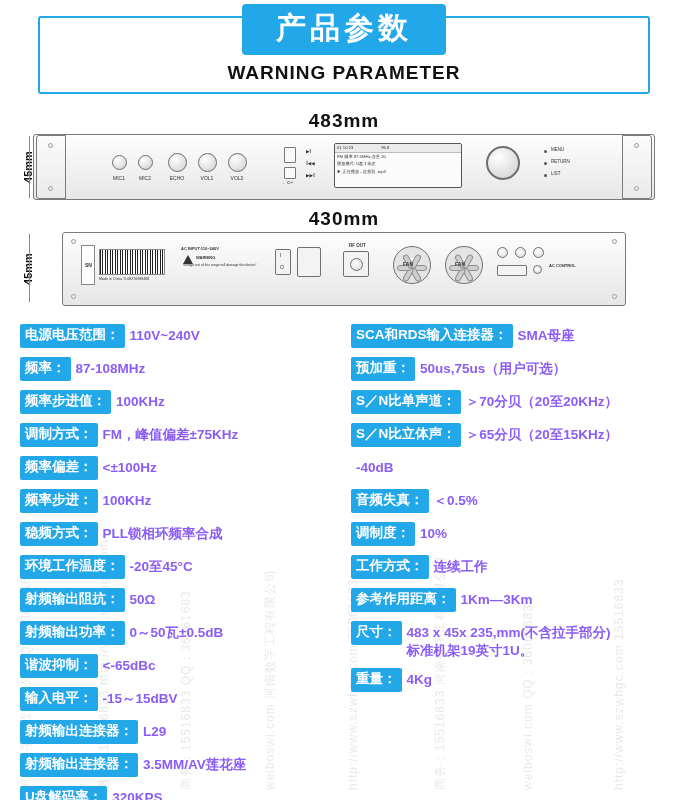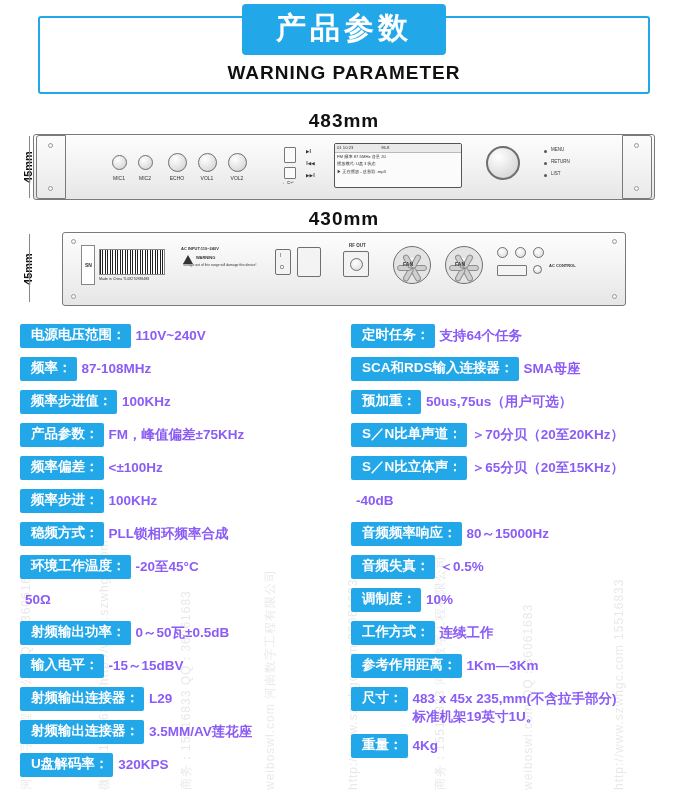--- a/index.html
+++ b/index.html
@@ -172,21 +172,21 @@
   .spec-row {
     display: flex; align-items: flex-start;
     margin-bottom: 9px;
     min-height: 24px;
   }
   .spec-key {
     background: #22a7e8;
     color: #ffffff;
     font-weight: bold;
     font-size: 13.5px;
-    padding: 3px 5px 4px 11px;
+    padding: 3px 5px 4px 5px;
     border-radius: 2px;
     white-space: nowrap;
     line-height: 1.25;
   }
   .spec-val {
     font-size: 13.5px;
     font-weight: bold;
     color: #8b5cf6;
     padding: 3px 0 0 5px;
     line-height: 1.3;
@@ -343,91 +343,88 @@
       </div>
     <div class="spec-row">
         <span class="spec-key">频率：</span>
         <span class="spec-val">87-108MHz</span>
       </div>
     <div class="spec-row">
         <span class="spec-key">频率步进值：</span>
         <span class="spec-val">100KHz</span>
       </div>
     <div class="spec-row">
-        <span class="spec-key">产品参数：</span>
+        <span class="spec-key">调制方式：</span>
         <span class="spec-val">FM，峰值偏差±75KHz</span>
       </div>
     <div class="spec-row">
         <span class="spec-key">频率偏差：</span>
         <span class="spec-val">&lt;±100Hz</span>
       </div>
     <div class="spec-row">
         <span class="spec-key">频率步进：</span>
         <span class="spec-val">100KHz</span>
       </div>
     <div class="spec-row">
         <span class="spec-key">稳频方式：</span>
         <span class="spec-val">PLL锁相环频率合成</span>
       </div>
     <div class="spec-row">
         <span class="spec-key">环境工作温度：</span>
         <span class="spec-val">-20至45°C</span>
       </div>
     <div class="spec-row">
+        <span class="spec-key">射频输出阻抗：</span>
         <span class="spec-val">50Ω</span>
       </div>
     <div class="spec-row">
         <span class="spec-key">射频输出功率：</span>
         <span class="spec-val">0～50瓦±0.5dB</span>
       </div>
     <div class="spec-row">
+        <span class="spec-key">谐波抑制：</span>
+        <span class="spec-val">&lt;-65dBc</span>
+      </div>
+    <div class="spec-row">
         <span class="spec-key">输入电平：</span>
         <span class="spec-val">-15～15dBV</span>
       </div>
     <div class="spec-row">
         <span class="spec-key">射频输出连接器：</span>
         <span class="spec-val">L29</span>
       </div>
     <div class="spec-row">
         <span class="spec-key">射频输出连接器：</span>
         <span class="spec-val">3.5MM/AV莲花座</span>
       </div>
     <div class="spec-row">
         <span class="spec-key">U盘解码率：</span>
         <span class="spec-val">320KPS</span>
       </div>
   </div>
 
   <div class="col">
     <div class="spec-row">
-        <span class="spec-key">定时任务：</span>
-        <span class="spec-val">支持64个任务</span>
-      </div>
-    <div class="spec-row">
         <span class="spec-key">SCA和RDS输入连接器：</span>
         <span class="spec-val">SMA母座</span>
       </div>
     <div class="spec-row">
         <span class="spec-key">预加重：</span>
         <span class="spec-val">50us,75us（用户可选）</span>
       </div>
     <div class="spec-row">
         <span class="spec-key">S／N比单声道：</span>
         <span class="spec-val">＞70分贝（20至20KHz）</span>
       </div>
     <div class="spec-row">
         <span class="spec-key">S／N比立体声：</span>
         <span class="spec-val">＞65分贝（20至15KHz）</span>
       </div>
     <div class="spec-row">
         <span class="spec-val">-40dB</span>
-      </div>
-    <div class="spec-row">
-        <span class="spec-key">音频频率响应：</span>
-        <span class="spec-val">80～15000Hz</span>
       </div>
     <div class="spec-row">
         <span class="spec-key">音频失真：</span>
         <span class="spec-val">＜0.5%</span>
       </div>
     <div class="spec-row">
         <span class="spec-key">调制度：</span>
         <span class="spec-val">10%</span>
       </div>
     <div class="spec-row">

